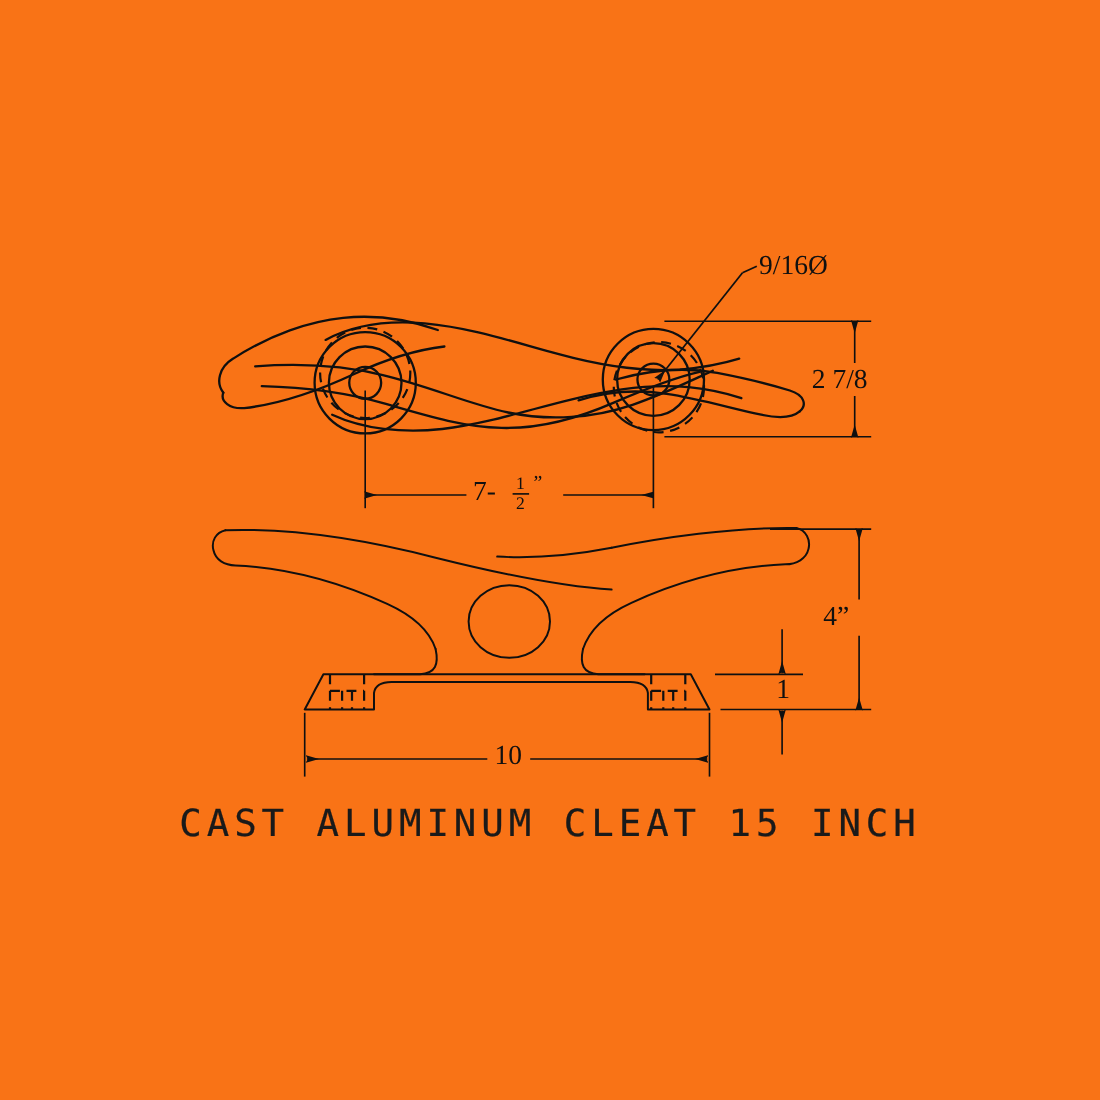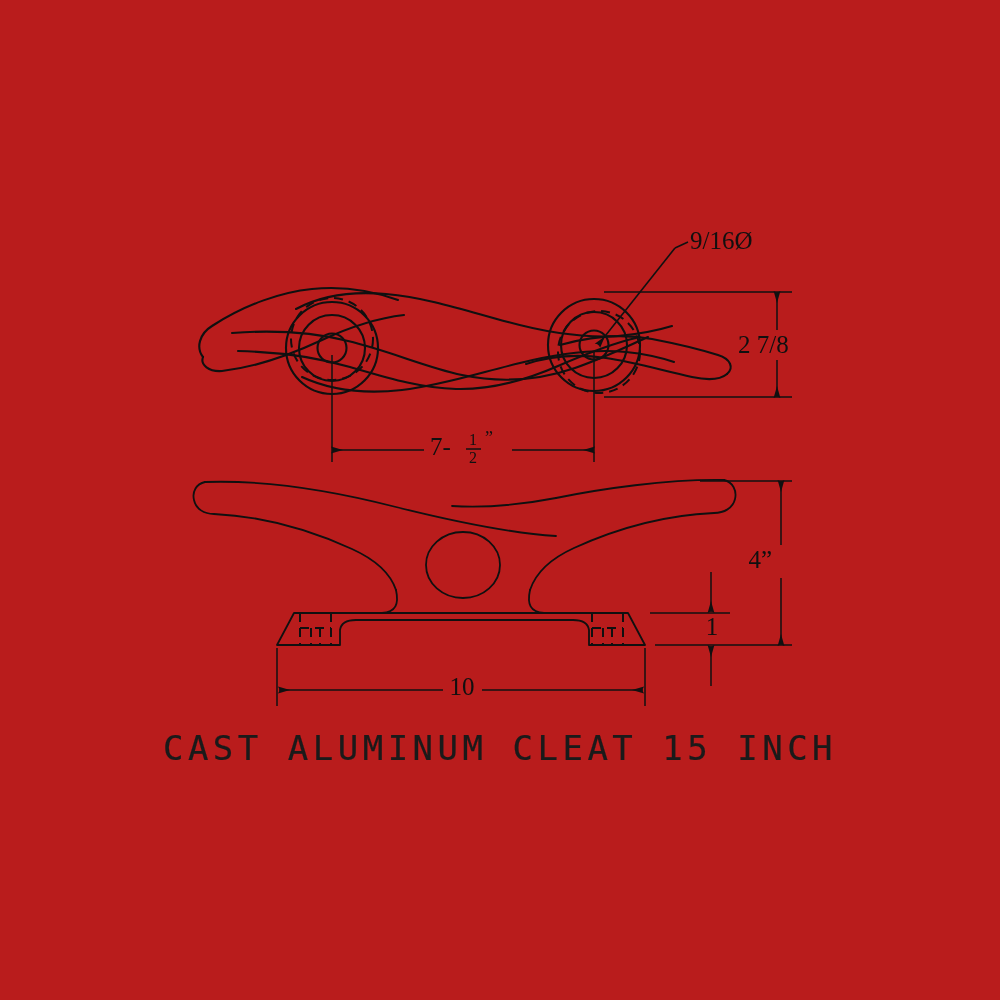--- a/index.html
+++ b/index.html
@@ -10,21 +10,21 @@
   body {
     width: 1000px;
     height: 1000px;
     font-family: "Liberation Sans", sans-serif;
     overflow: hidden;
   }
   #drawing-root {
     position: relative;
     width: 1000px;
     height: 1000px;
-    background: #b91c1c;
+    background: #f97316;
   }
   svg.sheet {
     position: absolute;
     left: 0;
     top: 0;
     width: 1000px;
     height: 1000px;
     display: block;
   }
   .outline {

